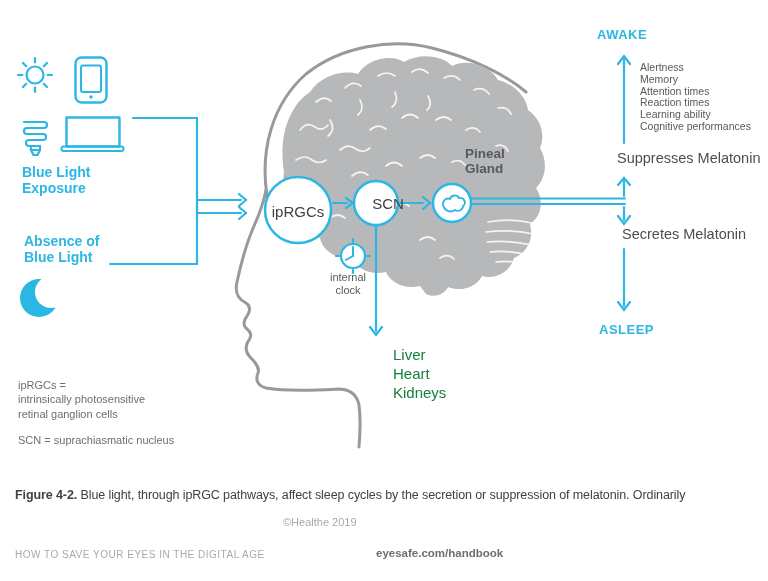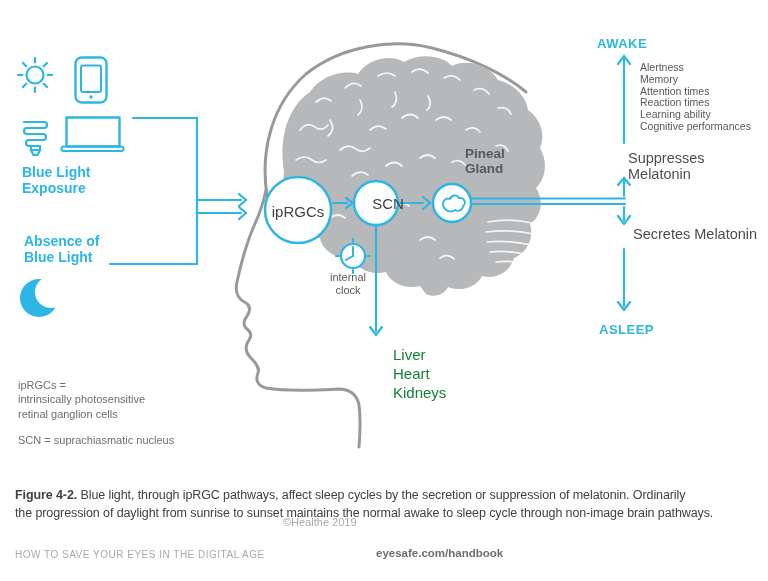--- a/index.html
+++ b/index.html
@@ -3,21 +3,21 @@
 <meta charset="utf-8">
 <style>
   html,body{margin:0;padding:0;background:#fff;}
   .stage{position:relative;width:768px;height:581px;background:#ffffff;overflow:hidden;
          font-family:"Liberation Sans",sans-serif;color:#4d4d4f;}
   .abs{position:absolute;}
   svg{position:absolute;left:0;top:0;}
   .cyanlabel{color:#2cb6e4;font-weight:bold;font-size:14px;line-height:15.5px;white-space:pre-line;}
   .state{color:#2cb6e4;font-weight:bold;font-size:13px;letter-spacing:.5px;}
   .benefit{font-size:10.5px;line-height:11.8px;color:#58595b;}
-  .mel{font-size:14.5px;color:#4d4d4f;margin-left:11px;}
+  .mel{font-size:14.5px;color:#4d4d4f;}
   .organs{font-size:15px;line-height:19.2px;color:#15803d;white-space:pre-line;margin-left:16px;}
   .pineal-label{font-size:13.5px;line-height:15px;font-weight:bold;color:#58595b;white-space:pre-line;}
   .clock-label{font-size:11px;line-height:12.5px;color:#58595b;text-align:center;white-space:pre-line;}
   .circle-label{font-weight:normal;font-size:15px;color:#414042;text-align:center;}
   .legend{font-size:11px;line-height:14.3px;color:#6d6e71;white-space:pre-line;}
   .caption{font-size:12.5px;line-height:17.5px;color:#414042;white-space:nowrap;letter-spacing:-0.1px;}
   .caption b{font-weight:bold;}
   .foot-title{font-size:10px;letter-spacing:.5px;color:#a7a9ac;}
   .foot-copy{font-size:11px;color:#a7a9ac;}
   .foot-link{font-size:11.5px;font-weight:bold;color:#6d6e71;}
@@ -179,40 +179,39 @@
   <div class="abs circle-label" style="left:356px;top:195px;width:64px;">SCN</div>
   <div class="abs pineal-label" style="left:465px;top:146px;">Pineal
 Gland</div>
   <div class="abs clock-label" style="left:320px;top:271px;width:56px;">internal
 clock</div>
 
   <div class="abs organs" style="left:377px;top:345px;">Liver
 Heart
 Kidneys</div>
 
-  <div class="abs state" style="left:597px;top:36px;">AWAKE</div>
+  <div class="abs state" style="left:597px;top:27px;">AWAKE</div>
   <div class="abs" style="left:640px;top:62px;">
     <div class="benefit">Alertness</div>
     <div class="benefit">Memory</div>
     <div class="benefit">Attention times</div>
     <div class="benefit">Reaction times</div>
     <div class="benefit">Learning ability</div>
     <div class="benefit">Cognitive performances</div>
   </div>
   <div class="abs mel" style="left:617px;top:150px;">Suppresses Melatonin</div>
   <div class="abs mel" style="left:622px;top:226px;">Secretes Melatonin</div>
   <div class="abs state" style="left:599px;top:322px;text-align:right;">ASLEEP</div>
 
   <div class="abs legend" style="left:18px;top:378px;">ipRGCs =
 intrinsically photosensitive
 retinal ganglion cells</div>
   <div class="abs legend" style="left:18px;top:433px;">SCN = suprachiasmatic nucleus</div>
 
   <div class="abs caption" style="left:15px;top:487px;">
     <div><b>Figure 4-2.</b><span> Blue light, through ipRGC pathways, affect sleep cycles by the secretion or suppression of melatonin. Ordinarily</span></div>
-    <div>the progression of daylight from sunrise to sunset maintains the normal awake to sleep cycle through non-image brain pathways.</div>
   </div>
 
   <div class="abs foot-title" style="left:15px;top:549px;">HOW TO SAVE YOUR EYES IN THE DIGITAL AGE</div>
   <div class="abs foot-copy" style="left:283px;top:516px;">©Healthe 2019</div>
   <div class="abs foot-link" style="left:376px;top:547px;">eyesafe.com/handbook</div>
 
 </div>
 
 </body></html>

